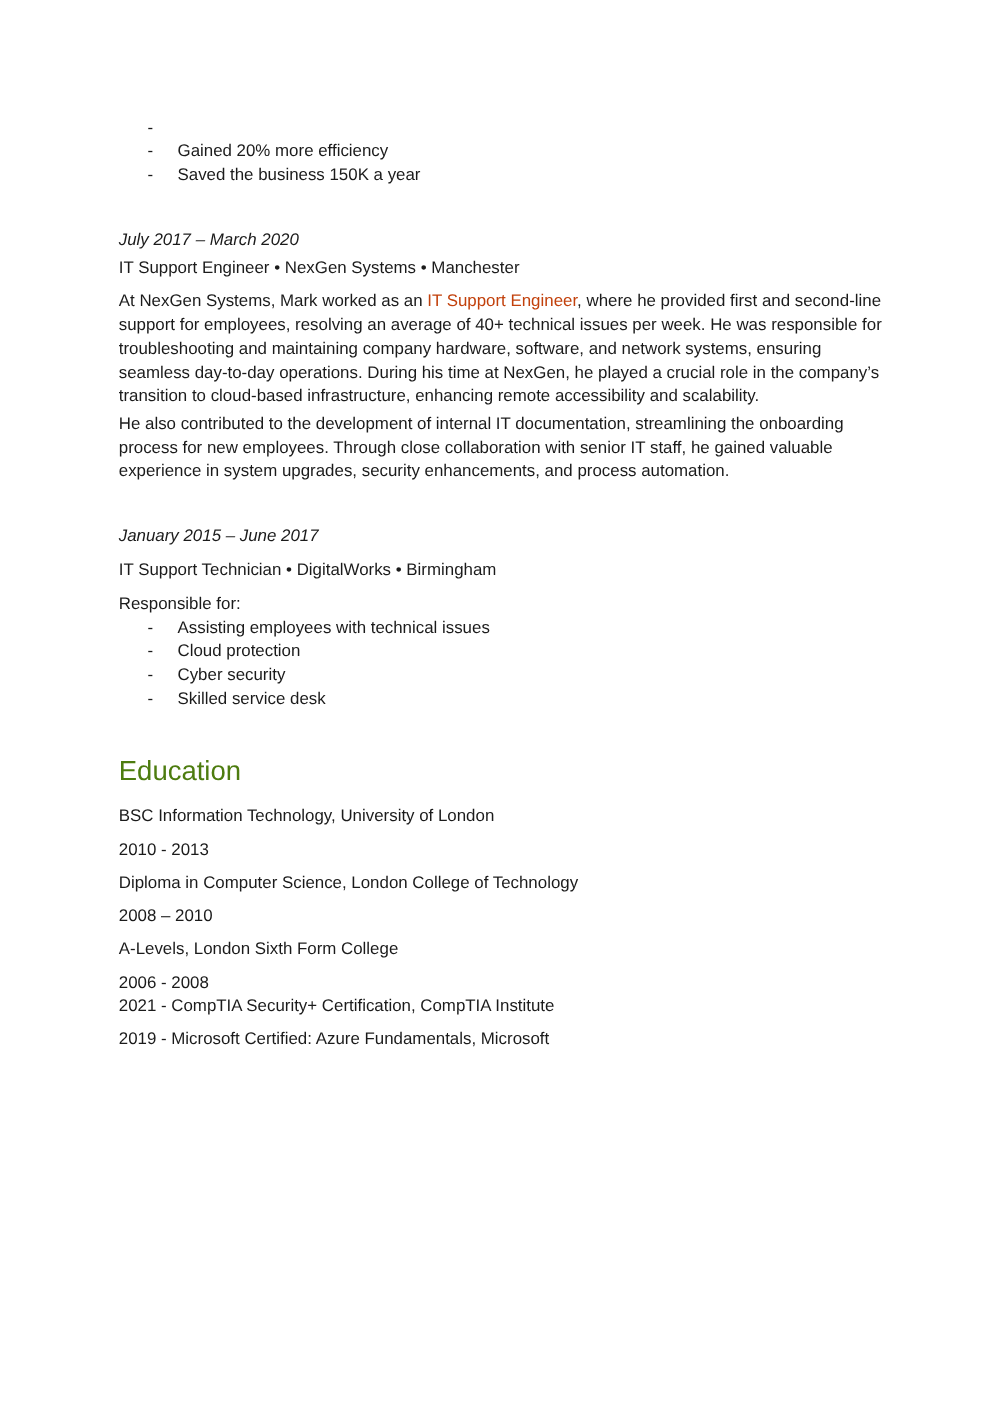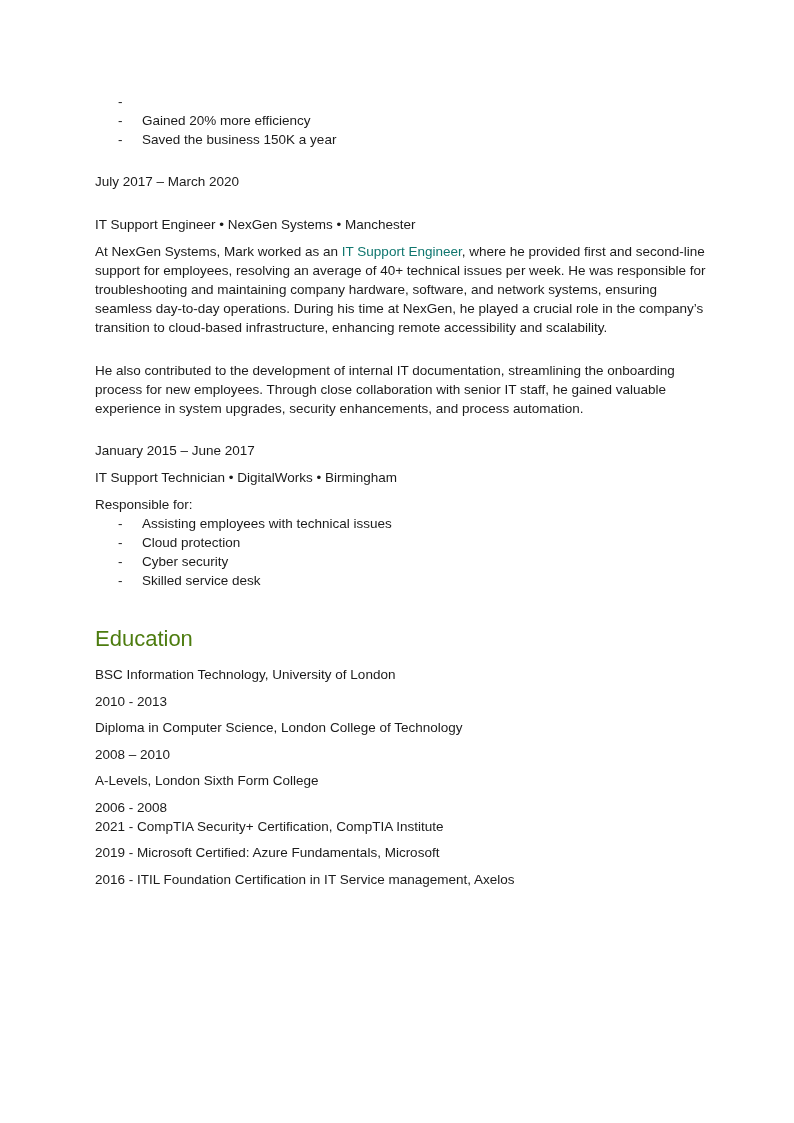--- a/index.html
+++ b/index.html
@@ -36,32 +36,32 @@
     font-size: 13.5px;
     line-height: 19px;
     padding-left: 23px;
     display: flex;
   }
   ul.dash-list .dash {
     display: inline-block;
     width: 24px;
     flex: 0 0 24px;
   }
-  .gap-job      { margin-top: 23px; }
-  .gap-line     { margin-top: 24px; }
+  .gap-job      { margin-top: 33px; font-style: italic; }
+  .gap-line     { margin-top: 3px; }
   .gap-para     { margin-top: 8px; }
   .section-heading {
     margin: 35px 0 12px 0;
     font-size: 22px;
     line-height: 28px;
     font-weight: 400;
     color: #4d7c0f;
   }
   .section-heading.courses { margin-top: 36px; }
-  .role-highlight { color: #0f766e; }
+  .role-highlight { color: #c2410c; }
   .edu-line { margin-top: 7.5px; }
   .edu-line.first { margin-top: 11px; }
   .course-line { margin-top: 7.5px; }
   .course-line.first { margin-top: 0; }
 </style>
 </head>
 <body>
 
 <div class="page">
 
@@ -112,15 +112,14 @@
   <h2 class="section-heading">Education</h2>
   <p class="edu-line first">BSC Information Technology, University of London</p>
   <p class="edu-line">2010 - 2013</p>
   <p class="edu-line">Diploma in Computer Science, London College of Technology</p>
   <p class="edu-line">2008 – 2010</p>
   <p class="edu-line">A-Levels, London Sixth Form College</p>
   <p class="edu-line">2006 - 2008</p>
 
   <p class="course-line first">2021 - CompTIA Security+ Certification, CompTIA Institute</p>
   <p class="course-line">2019 - Microsoft Certified: Azure Fundamentals, Microsoft</p>
-  <p class="course-line">2016 - ITIL Foundation Certification in IT Service management, Axelos</p>
 
 </div>
 
 </body></html>

